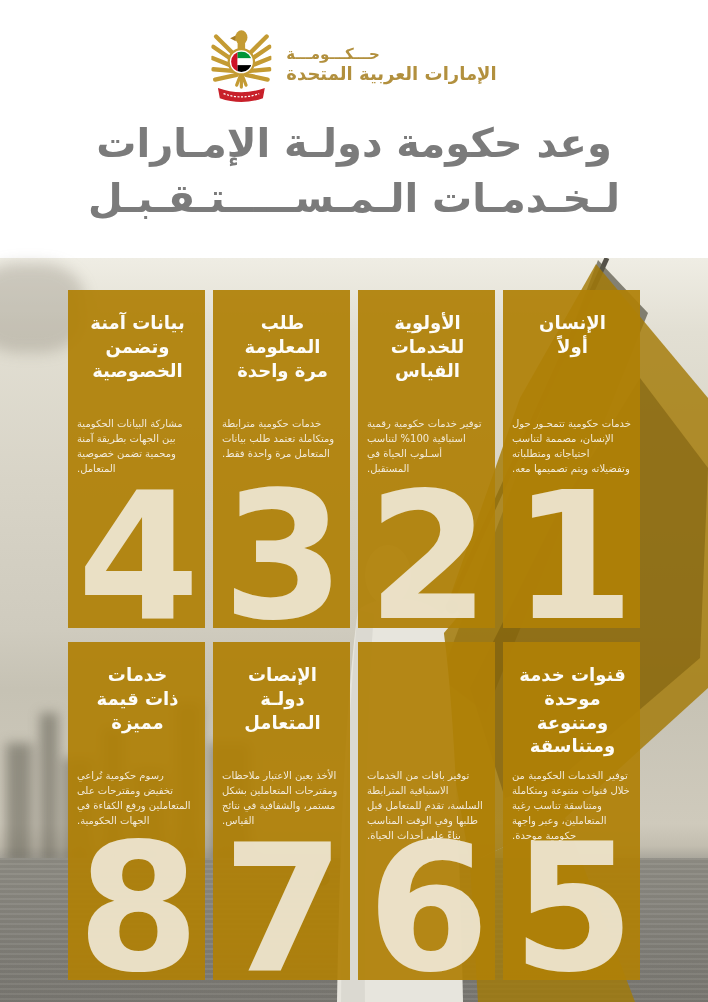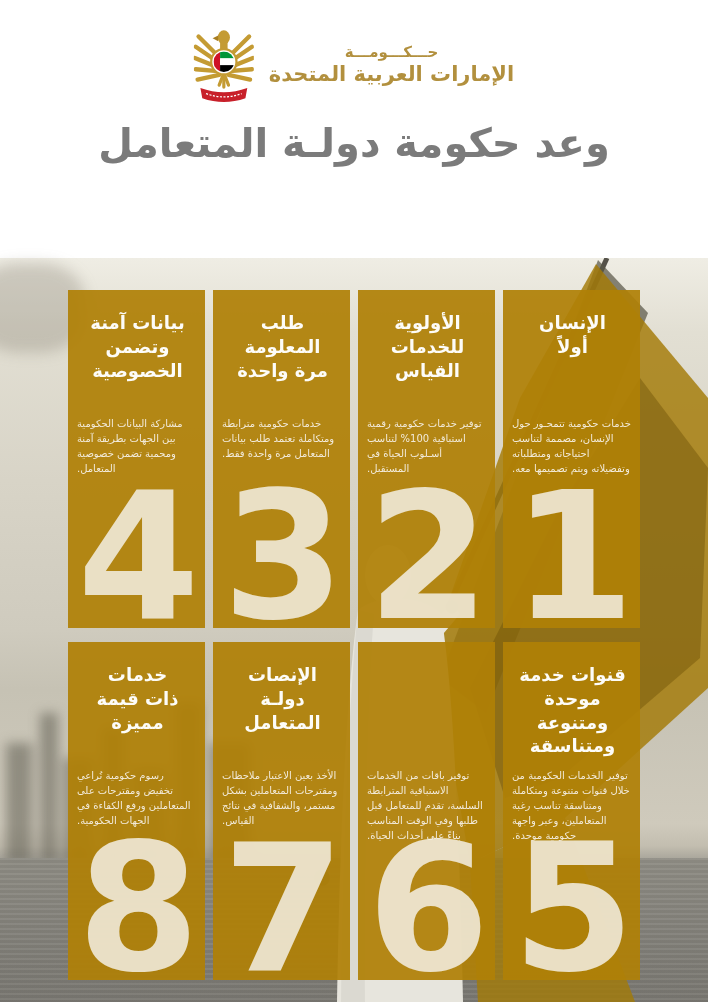--- a/index.html
+++ b/index.html
@@ -7,22 +7,22 @@
     width:708px;height:1002px;position:relative;overflow:hidden;
     background:#ffffff;
     font-family:"DejaVu Sans", sans-serif;
   }
   
   .logo-block{
     position:absolute;top:26px;left:50%;transform:translateX(-50%);
     display:flex;align-items:center;gap:15px;z-index:30;
   }
   .logo-text{display:flex;flex-direction:column;justify-content:center;text-align:left;color:#b2903e;}
-  .logo-text .l1{font-size:15px;font-weight:bold;letter-spacing:1px;line-height:1.2;text-align:center;}
-  .logo-text .l2{font-size:21px;font-weight:bold;line-height:1.25;}
+  .logo-text .l1{font-size:15px;font-weight:bold;letter-spacing:1px;line-height:1.2;}
+  .logo-text .l2{font-size:18px;font-weight:bold;line-height:1.25;}
   
   .main-title{
     position:absolute;top:116px;left:0;width:100%;z-index:30;
     text-align:center;color:#7b7b7b;font-weight:bold;
     font-size:40px;line-height:1.38;direction:rtl;
   }
   
   .photo{position:absolute;top:258px;left:0;width:708px;height:744px;z-index:1;}
   .photo .base{
     position:absolute;inset:0;
@@ -112,21 +112,22 @@
     <path d="M7,66 Q32,75 57,66 L55,77 Q32,85 9,77 Z" fill="#c8202a"></path>
     <path d="M13,72 Q32,79 51,72" stroke="#ffffff" stroke-width="1.3" fill="none" stroke-dasharray="2.2,1.6"></path>
   </svg>
   <div class="logo-text">
     <span class="l1">حـــكـــومـــة</span>
     <span class="l2">الإمارات العربية المتحدة</span>
   </div>
 </div>
 
 <h1 class="main-title" style="margin:0;">
-  <span>وعد حكومة دولـة المتعامل</span><br>
+  <span>وعد حكومة دولـة الإمـارات</span><br>
+  <span>لـخـدمـات الـمـســـــتـقـبـل</span>
 </h1>
 
 <div class="photo">
   <div class="base"></div>
   <div class="blob" style="left:-25px;top:5px;width:110px;height:90px;background:rgba(120,112,96,0.28);"></div>
   <div class="skyline">
     <div style="left:6px;  width:26px;height:120px;"></div>
     <div style="left:40px; width:18px;height:150px;"></div>
     <div style="left:64px; width:30px;height:105px;"></div>
     <div style="left:102px;width:22px;height:135px;"></div>

